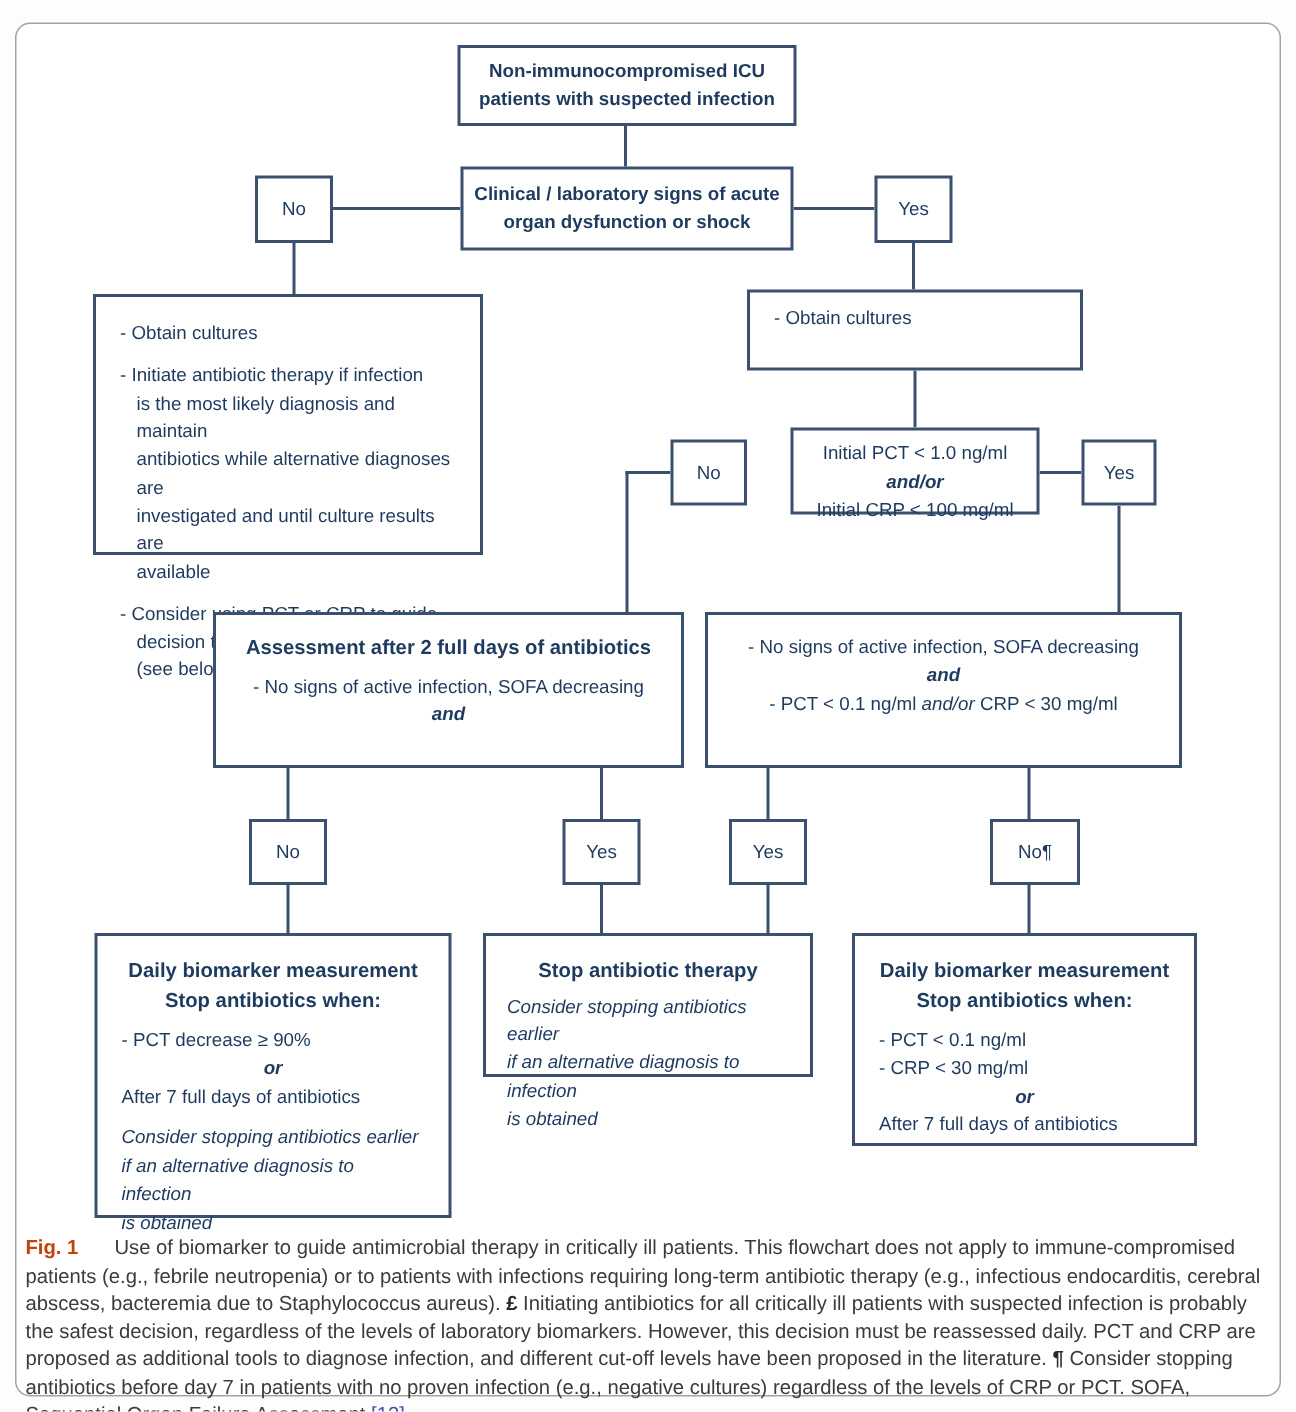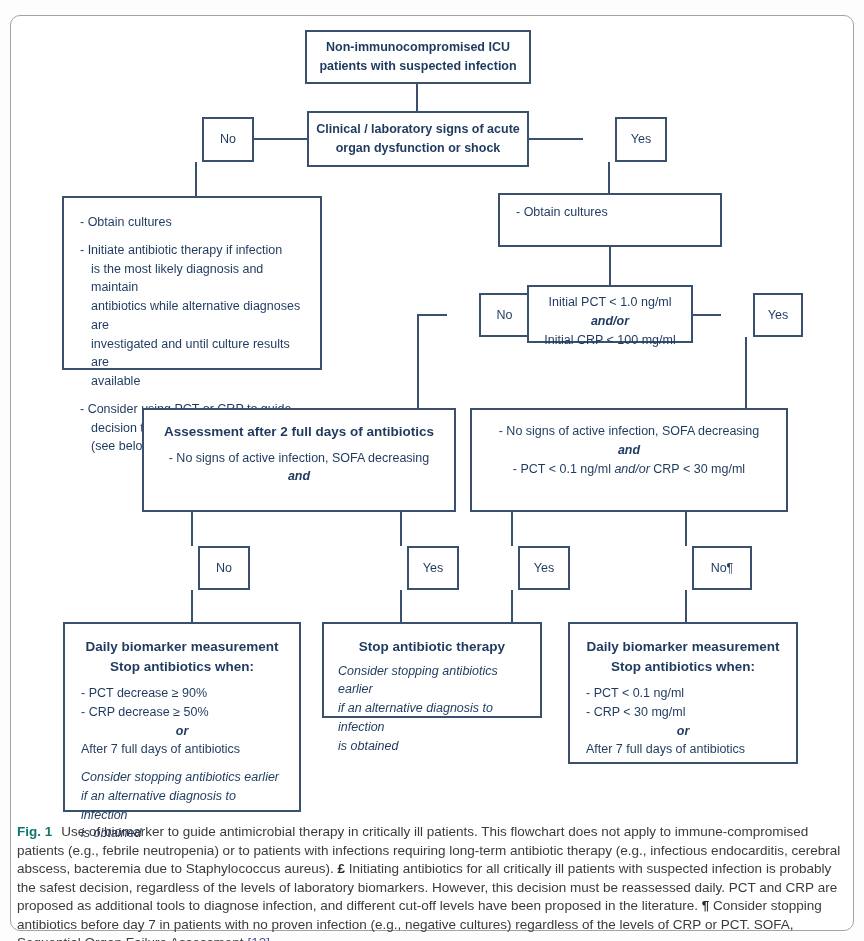--- a/index.html
+++ b/index.html
@@ -14,37 +14,37 @@
   .frame{
     position:absolute;left:10px;top:15px;width:844px;height:916px;
     border:1px solid var(--frame);border-radius:10px;background:#ffffff;
   }
   .box{
     position:absolute;border:2px solid var(--accent);background:#fff;color:var(--ink);
     font-size:12.5px;line-height:1.5;
   }
   .center-box{display:flex;align-items:center;justify-content:center;text-align:center;white-space:pre-line;font-weight:bold;}
   .block-box{padding:12px 14px;text-align:left;}
-  .small-box{display:flex;align-items:center;justify-content:center;text-align:center;margin-left:32px;}
+  .small-box{display:flex;align-items:center;justify-content:center;text-align:center;}
   .bullet{padding-left:11px;text-indent:-11px;white-space:pre-line;margin:0 0 9px 0;}
   .bullet:last-child{margin-bottom:0;}
   .emph{font-weight:bold;font-style:italic;text-align:center;}
   .ital{font-style:italic;}
   .boxtitle{font-weight:bold;text-align:center;font-size:13.5px;line-height:1.45;}
   .cline{text-align:center;}
   .vl{position:absolute;width:2px;background:var(--accent);}
   .hl{position:absolute;height:2px;background:var(--accent);}
   .note{white-space:pre-line;font-style:italic;margin-top:9px;}
   sup.lig{font-size:9px;vertical-align:super;line-height:0;}
   .caption{
     position:absolute;left:17px;top:823px;width:830px;
     color:var(--caption);font-size:13.5px;line-height:18.5px;text-align:left;
   }
   .caption b{color:#2b2b2b;}
-  .figlabel{font-weight:bold;margin-right:9px;color:#0f766e;}
+  .figlabel{font-weight:bold;margin-right:24px;color:#c2410c;}
   .refnum{color:var(--ref);}
 </style>
 </head>
 <body>
 
 <div class="frame"></div>
 
 <div class="vl" style="left:416px;top:84px;height:28px"></div>
 <div class="hl" style="left:222px;top:138px;width:85px"></div>
 <div class="hl" style="left:529px;top:138px;width:54px"></div>
@@ -114,21 +114,20 @@
 
 <div class="box small-box" style="left:166px;top:546px;width:52px;height:44px">No</div>
 <div class="box small-box" style="left:375px;top:546px;width:52px;height:44px">Yes</div>
 <div class="box small-box" style="left:486px;top:546px;width:52px;height:44px">Yes</div>
 <div class="box small-box" style="left:660px;top:546px;width:60px;height:44px">No¶</div>
 
 <div class="box block-box" style="left:63px;top:622px;width:238px;height:190px;padding:13px 16px">
   <div class="boxtitle">Daily biomarker measurement</div>
   <div class="boxtitle" style="margin-bottom:8px">Stop antibiotics when:</div>
   <div>- PCT decrease ≥ 90%</div>
-  <div>- CRP decrease ≥ 50%</div>
   <div class="emph">or</div>
   <div>After 7 full days of antibiotics</div>
   <div class="note">Consider stopping antibiotics earlier
 if an alternative diagnosis to infection
 is obtained</div>
 </div>
 
 <div class="box block-box" style="left:322px;top:622px;width:220px;height:96px;padding:13px 14px">
   <div class="boxtitle" style="margin-bottom:5px">Stop antibiotic therapy</div>
   <div class="note" style="margin-top:0">Consider stopping antibiotics earlier

